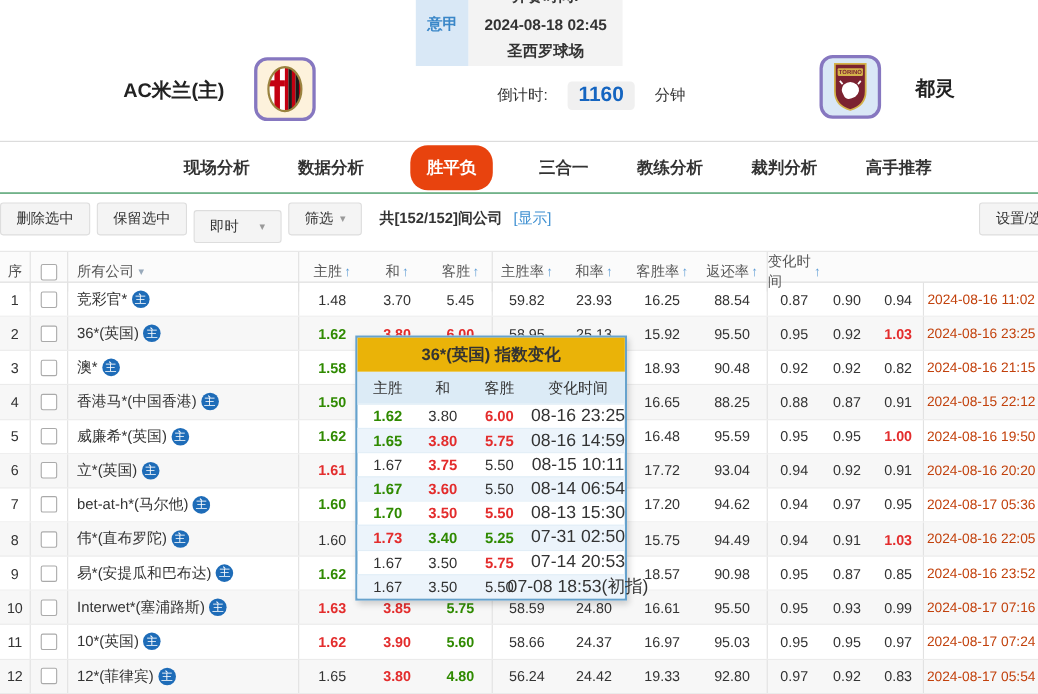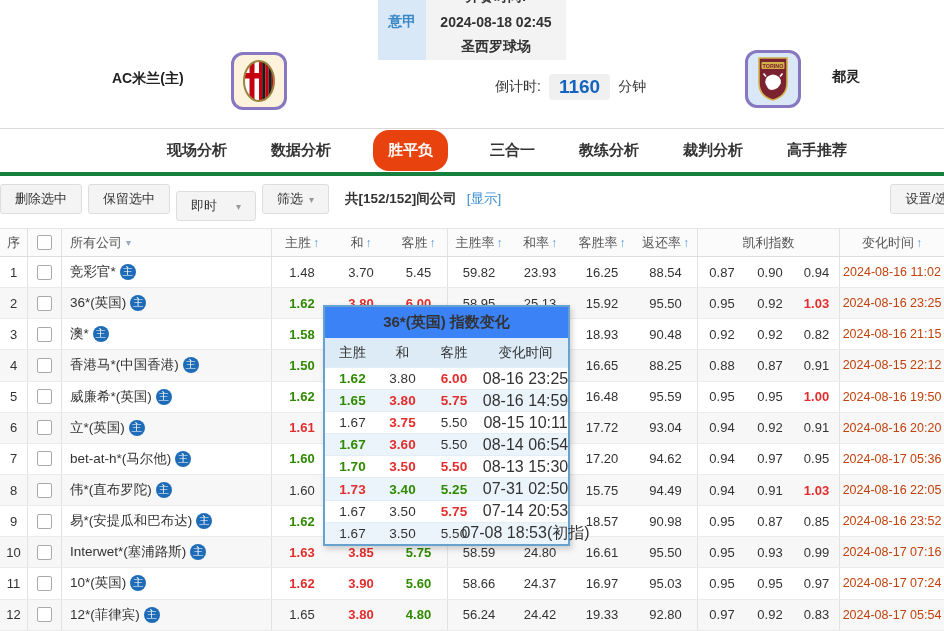--- a/index.html
+++ b/index.html
@@ -8,35 +8,35 @@
   .page { position:relative; width:944px; height:631px; }
 
   
   .topbar { height:44px; display:flex; align-items:center; justify-content:center; }
   .topbar-strip { display:inline-flex; align-items:stretch; font-size:14px; }
   .league-badge { background:#d9e8f6; color:#3a87c8; padding:4px 10px; font-weight:bold; display:flex; align-items:center; }
   .kickoff { background:#f3f3f3; padding:4px 14px; font-weight:bold; color:#333; display:flex; gap:8px; align-items:center;flex-direction:column; }
 
   
   .match-header { position:relative; height:84px; }
-  .team-name { position:absolute; font-size:14px; font-weight:bold; color:#222; }
+  .team-name { position:absolute; font-size:18px; font-weight:bold; color:#222; }
   .home-name { left:112px; top:26px; }
   .away-name { left:832px; top:24px; }
   .logo-box { position:absolute; width:56px; height:58px; border:3px solid #8677c0; border-radius:12px;
     display:flex; align-items:center; justify-content:center; }
   .milan-box { left:231px; top:8px; background:#fdf2dc; }
   .torino-box { left:745px; top:6px; background:#d9e7f6; }
-  .countdown { position:absolute; left:452px; top:30px; display:flex; align-items:center; gap:8px; font-size:14px;margin-left:43px; }
+  .countdown { position:absolute; left:452px; top:30px; display:flex; align-items:center; gap:18px; font-size:14px; }
   .cd-value { background:#f0f0f0; border-radius:4px; padding:2px 10px; color:#1565c0; font-size:19px; font-weight:bold; }
 
   .divider { height:1px; background:#d9d9d9; width:944px; }
 
   
   .nav { height:47px; display:flex; align-items:center; justify-content:center; gap:40px;
-    padding-left:70px; border-bottom:4px solid #15803d; }
+    padding-left:70px; border-bottom:1px solid #15803d; }
   .nav-tab { font-size:15px; font-weight:bold; color:#333; cursor:pointer; padding:7px 2px; white-space:nowrap; }
   .nav-tab.active { background:#e8430e; color:#fff; border-radius:16px; padding:11px 15px;text-align:center; }
 
   
   .toolbar { height:46px; display:flex; align-items:center; gap:6px; padding:0 0; position:relative; }
   .tbtn { background:#f4f4f4; border:1px solid #ddd; border-radius:3px; height:30px; padding:0 14px;
     font-size:13px; color:#333; display:inline-flex; align-items:center; gap:6px; cursor:pointer; white-space:nowrap; }
   .tbtn .caret { color:#999; font-size:10px; }
   .dropdown { width:80px; justify-content:space-between;margin-top:14px; }
   .company-count { margin-left:10px; font-size:13.5px; color:#333; }
@@ -63,21 +63,21 @@
     display:inline-flex; align-items:center; justify-content:center; flex:0 0 16px; }
   .g { color:#2f8a00; font-weight:bold; }
   .r { color:#e32c2c; font-weight:bold; }
   .td-time { font-size:12.5px; color:#c2410c;text-align:right; }
   input[type=checkbox] { appearance:none; -webkit-appearance:none; width:15px; height:15px;
     border:1px solid #aaa; border-radius:2px; background:#fff; cursor:pointer; }
 
   
   .popup { position:absolute; left:323px; top:305px; width:247px; z-index:10; background:#fff;
     border:2px solid #66a2cd; box-shadow:2px 3px 6px rgba(0,0,0,.18); }
-  .popup-title { height:31px; background:#3b82f6; display:flex; align-items:center; justify-content:center;
+  .popup-title { height:31px; background:#eab308; display:flex; align-items:center; justify-content:center;
     font-size:15px; font-weight:bold; color:#333; }
   .pgrid { display:grid; grid-template-columns:55px 45px 58px 85px; }
   .popup-head { height:29px; background:#dcebf6; font-size:13.5px; color:#333; }
   .ph, .pd { display:flex; align-items:center; justify-content:center; }
   .prow { height:22.1px; font-size:13.5px; border-top:1px solid #e2eef7; }
   .prow.alt { background:#ecf4fb; }
   .pd-time { font-size:16px; color:#333; white-space:nowrap; }
 </style>
 </head>
 <body>
@@ -193,21 +193,20 @@
           <span class="arrow">↑</span>
       </div>
       <div class="th">
         <span>客胜率</span>
           <span class="arrow">↑</span>
       </div>
       <div class="th sep">
         <span>返还率</span>
           <span class="arrow">↑</span>
       </div>
-      <div class="th th-kelly sep">凯利指数</div>
       <div class="th">
         <span>变化时间</span>
           <span class="arrow">↑</span>
       </div>
     </div>
     <div id="rows">
         <div class="trow grid">
           <div class="td sep">1</div>
           <div class="td sep">
             <input type="checkbox" style="">

